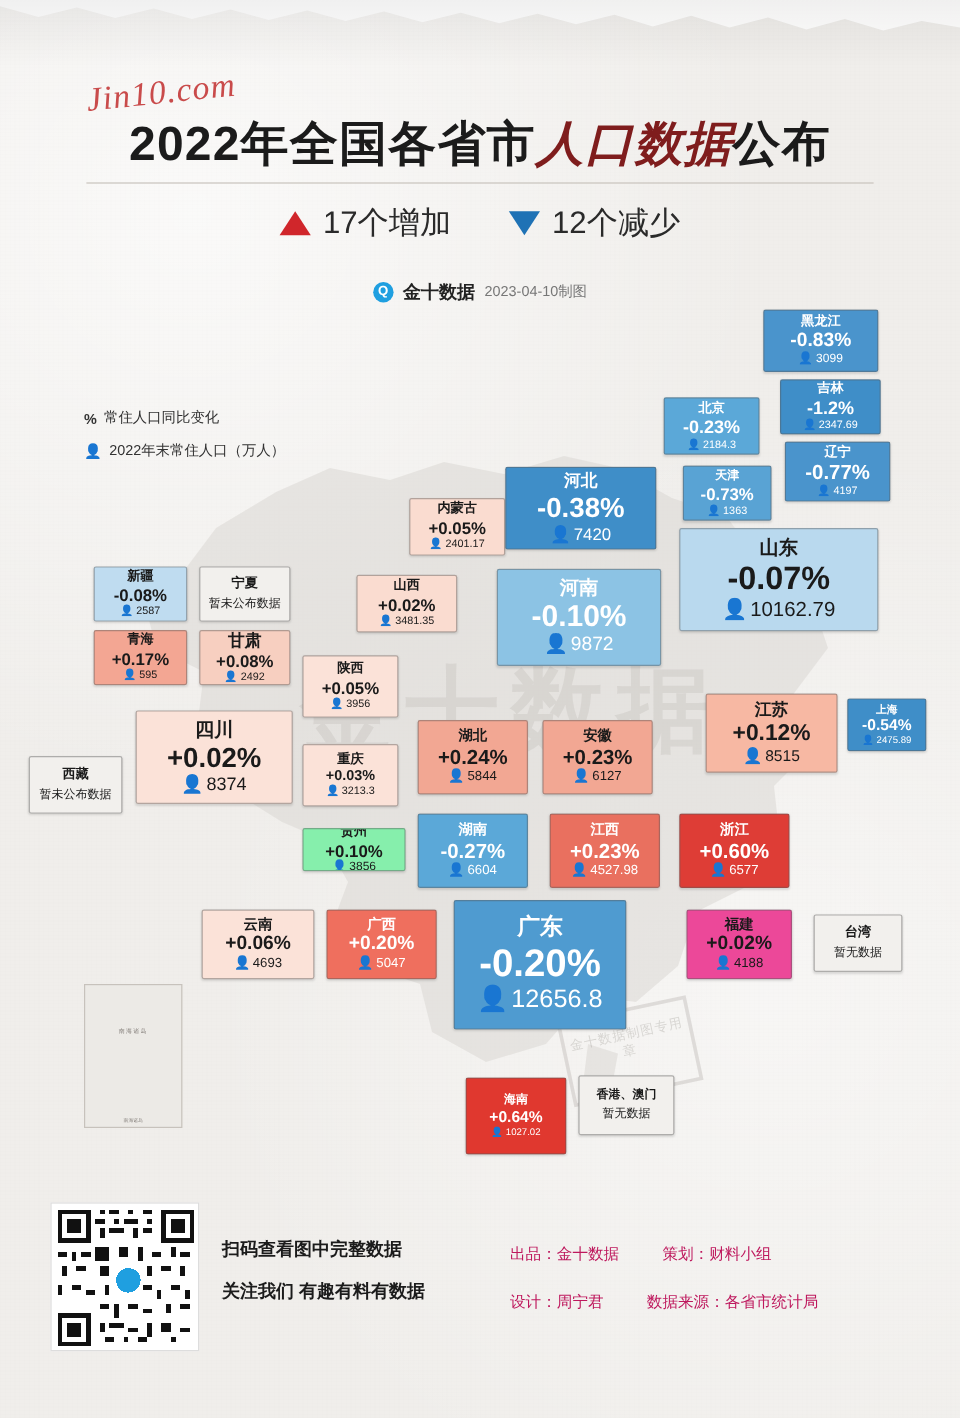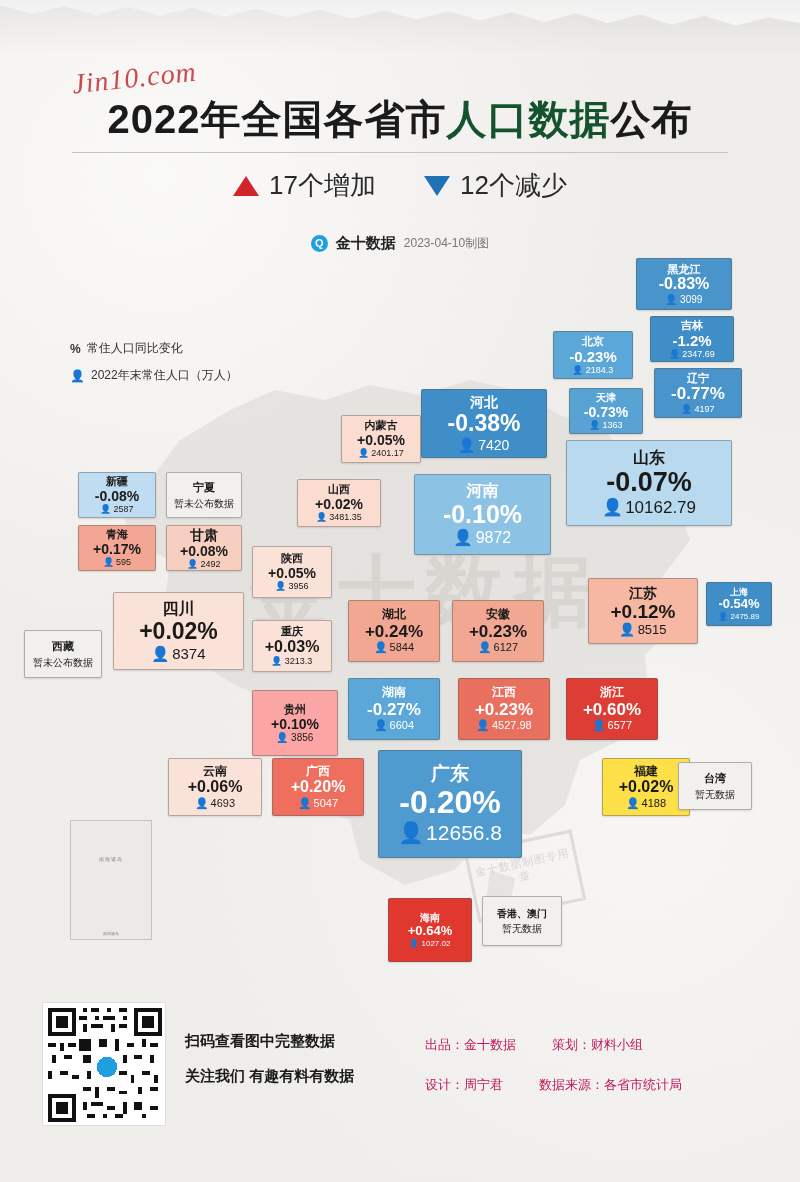--- a/index.html
+++ b/index.html
@@ -66,21 +66,21 @@
     position:absolute; left:72px; top:62px;
     font-family:"Liberation Serif", serif; font-style:italic;
     font-size:28px; color:#c94b4b; letter-spacing:1px;
     transform: rotate(-6deg);
   }
   h1.title {
     position:absolute; top:92px; left:0; width:100%;
     text-align:center; margin:0;
     font-size:40px; font-weight:bold; color:#1b1b1b; letter-spacing:1px;
   }
-  h1.title .accent { color:#14532d; }
+  h1.title .accent { color:#7f1d1d;font-style:italic; }
   .title-rule {
     position:absolute; top:152px; left:72px; width:656px; height:1px;
     background:#c9c3bd;
   }
   .subtitle-row {
     position:absolute; top:168px; left:0; width:100%;
     display:flex; justify-content:center; align-items:center; gap:48px;
     font-size:26px; color:#2a2a2a;
   }
   .subtitle-item { display:flex; align-items:center; gap:10px; }
@@ -115,21 +115,21 @@
     position:absolute;
     border:1px solid rgba(90,90,90,0.45);
     border-radius:2px;
     text-align:center;
     color:#1a1a1a;
     display:flex; flex-direction:column; align-items:center; justify-content:center;
     line-height:1.15;
     box-shadow: 0 1px 2px rgba(0,0,0,0.12);
     overflow:hidden;
   }
-  .card .nm { font-weight:bold; }
+  .card .nm { font-weight:bold;font-family:Liberation Mono, monospace; }
   .card .pct { font-weight:bold; }
   .card .pop { display:flex; align-items:center; justify-content:center; gap:2px; }
   .card.light-text { color:#ffffff; }
   .card.note { justify-content:center; }
   .card.note .nm { margin-bottom:4px; }
   
   .qr {
     position:absolute; left:42px; top:1002px; width:124px; height:124px;
     background:#fff; padding:5px; border:1px solid #ddd;
   }
@@ -355,21 +355,21 @@
   <div class="nm" style="font-size:16px">四川</div>
   <div class="pct" style="font-size:23px">+0.02%</div>
   <div class="pop" style="font-size:15px">
       <span>👤</span>
       <span>8374</span>
     </div>
 </div>
 
 <div class="card" style="left:252px; top:620px; width:80px; height:52px; background:#fbe2d8;">
   <div class="nm" style="font-size:11px">重庆</div>
-  <div class="pct" style="font-size:16px">+0.03%</div>
+  <div class="pct" style="font-size:12px">+0.03%</div>
   <div class="pop" style="font-size:9px">
       <span>👤</span>
       <span>3213.3</span>
     </div>
 </div>
 
 <div class="card" style="left:348px; top:600px; width:92px; height:62px; background:#f2a793;">
   <div class="nm" style="font-size:12px">湖北</div>
   <div class="pct" style="font-size:17px">+0.24%</div>
   <div class="pop" style="font-size:11px">
@@ -385,21 +385,21 @@
       <span>👤</span>
       <span>6127</span>
     </div>
 </div>
 
 <div class="card note" style="left:24px; top:630px; width:78px; height:48px; background:#f2f0ed;">
   <div class="nm" style="font-size:11px">西藏</div>
   <div style="font-size:10px">暂未公布数据</div>
 </div>
 
-<div class="card" style="left:252px; top:690px; width:86px; height:66px; background:#fca5a5;">
+<div class="card" style="left:252px; top:690px; width:86px; height:36px; background:#86efac;">
   <div class="nm" style="font-size:11px">贵州</div>
   <div class="pct" style="font-size:14px">+0.10%</div>
   <div class="pop" style="font-size:10px">
       <span>👤</span>
       <span>3856</span>
     </div>
 </div>
 
 <div class="card light-text" style="left:348px; top:678px; width:92px; height:62px; background:#5ba8d8;">
   <div class="nm" style="font-size:12px">湖南</div>
@@ -448,21 +448,21 @@
 
 <div class="card light-text" style="left:378px; top:750px; width:144px; height:108px; background:#4f9bd0;">
   <div class="nm" style="font-size:19px">广东</div>
   <div class="pct" style="font-size:32px">-0.20%</div>
   <div class="pop" style="font-size:21px">
       <span>👤</span>
       <span>12656.8</span>
     </div>
 </div>
 
-<div class="card" style="left:572px; top:758px; width:88px; height:58px; background:#fde047;margin-left:30px;">
+<div class="card" style="left:572px; top:758px; width:88px; height:58px; background:#ec4899;">
   <div class="nm" style="font-size:12px">福建</div>
   <div class="pct" style="font-size:16px">+0.02%</div>
   <div class="pop" style="font-size:11px">
       <span>👤</span>
       <span>4188</span>
     </div>
 </div>
 
 <div class="card note" style="left:678px; top:762px; width:74px; height:48px; background:#f2f0ed;">
   <div class="nm" style="font-size:11px">台湾</div>

